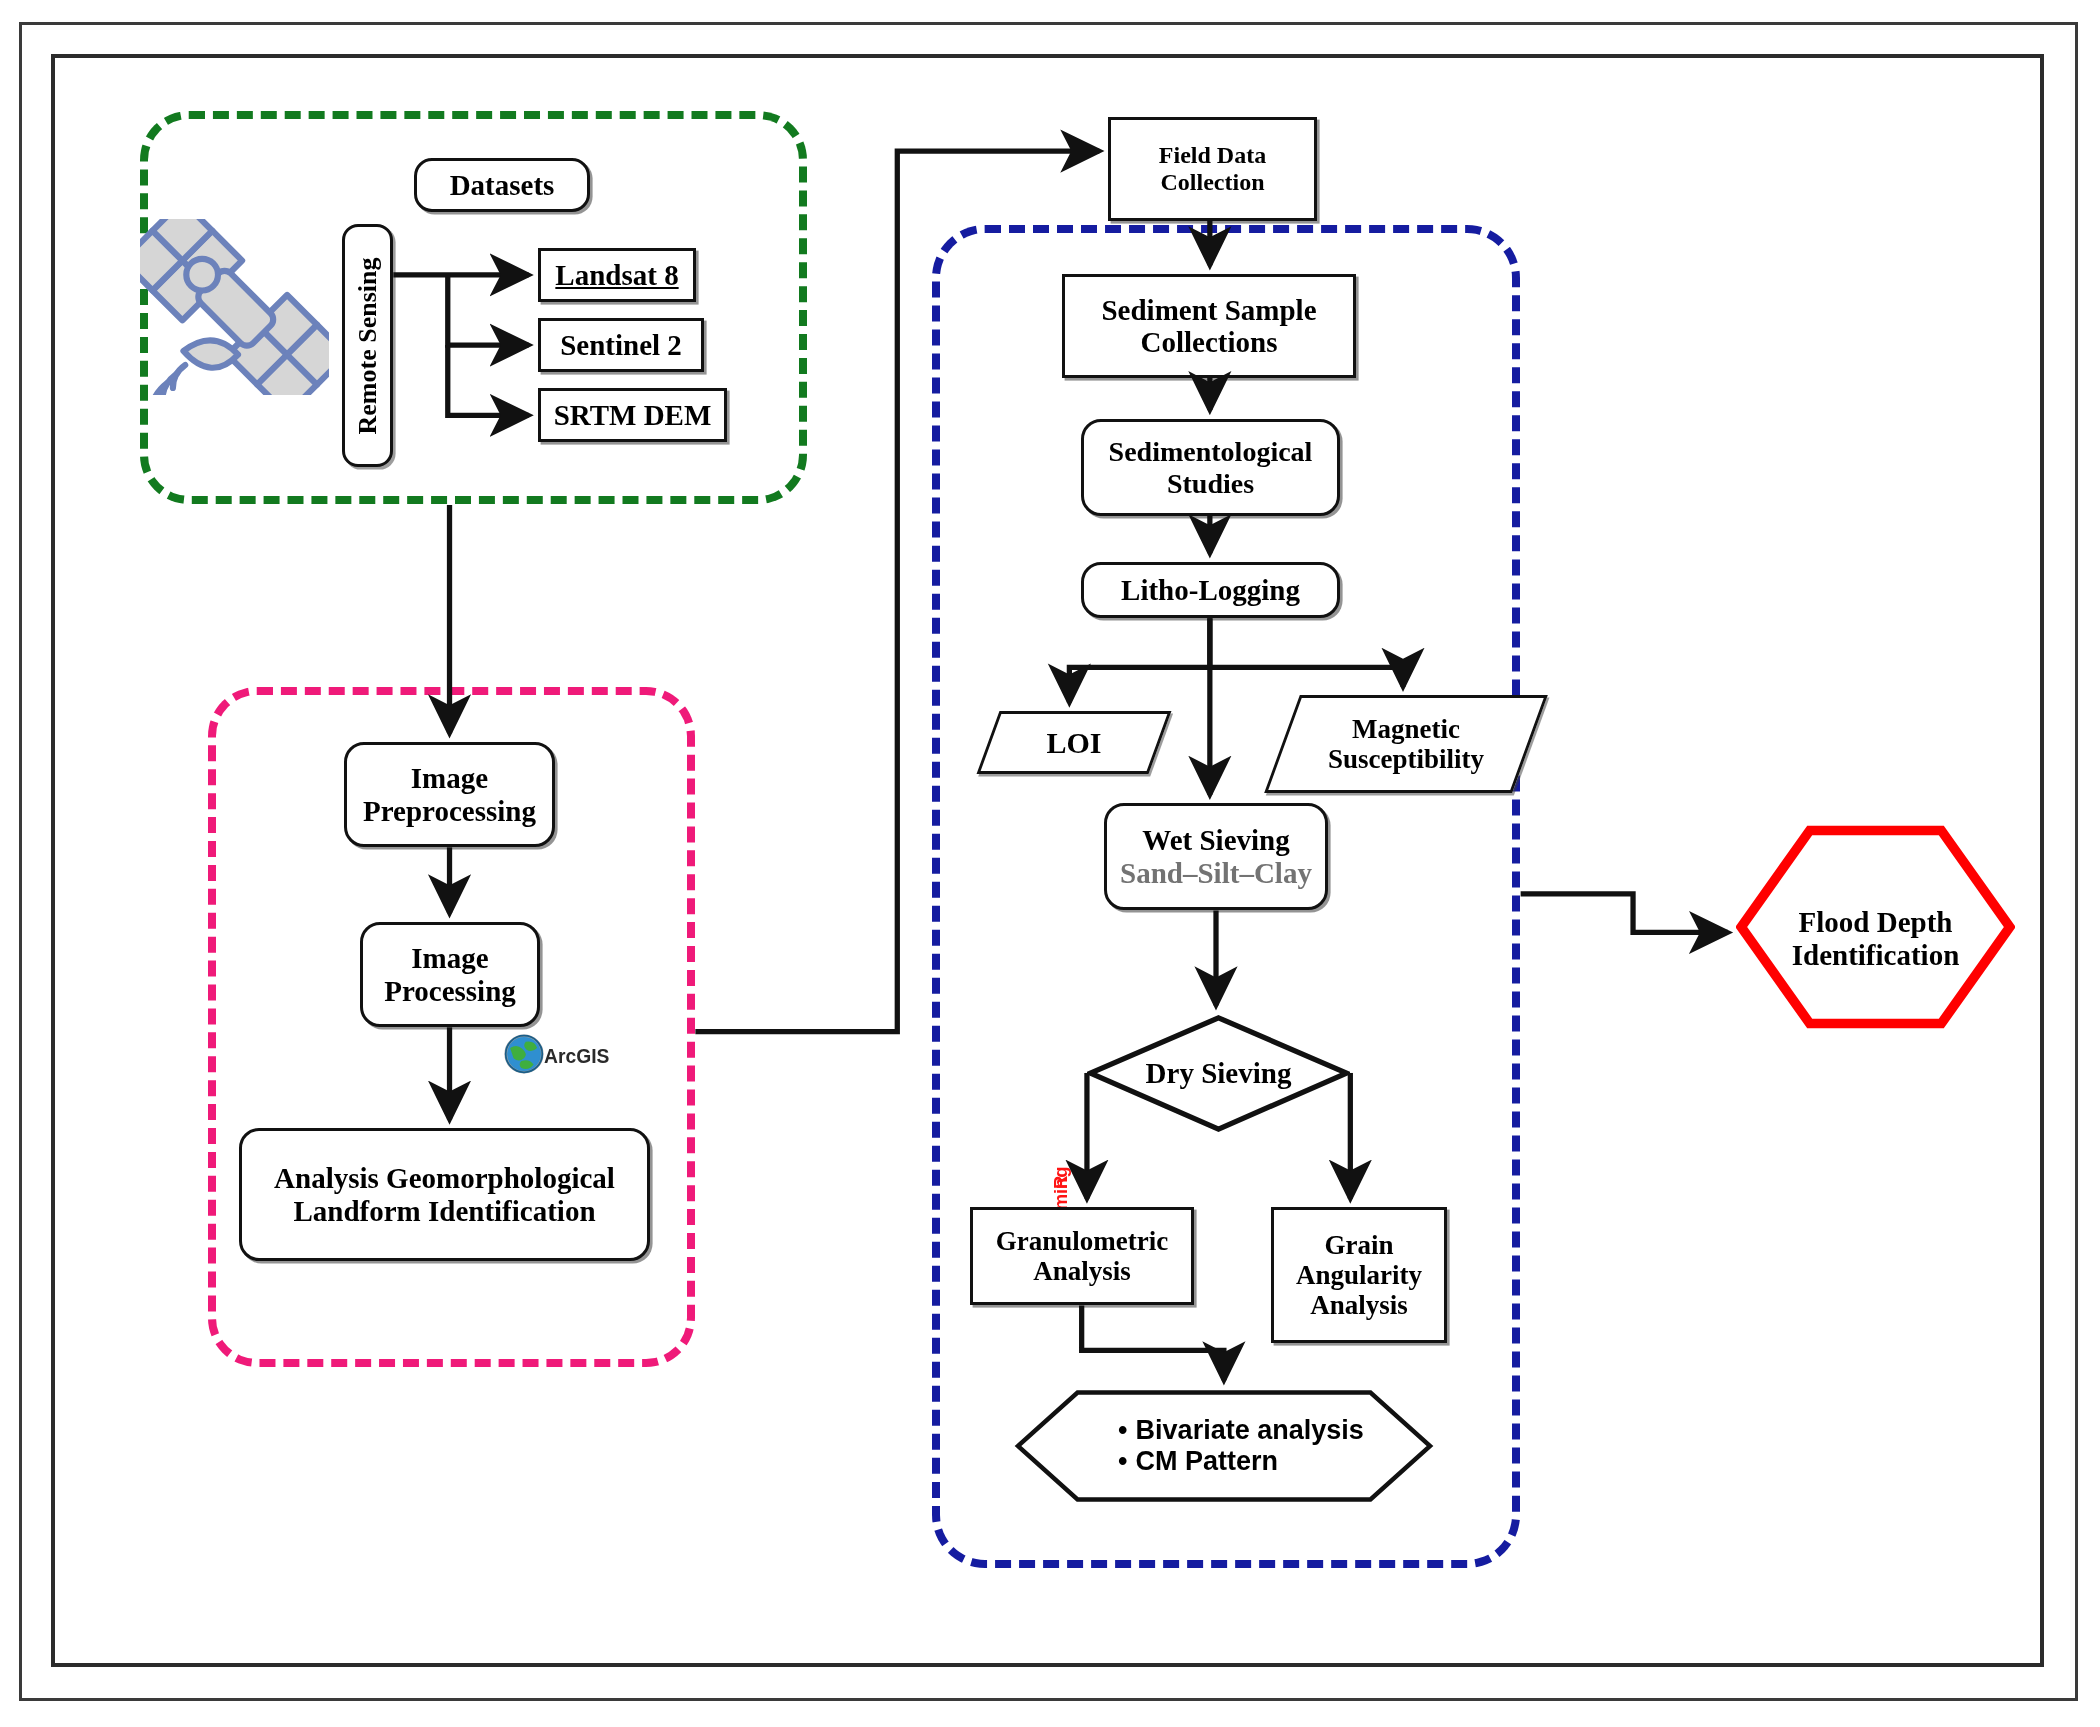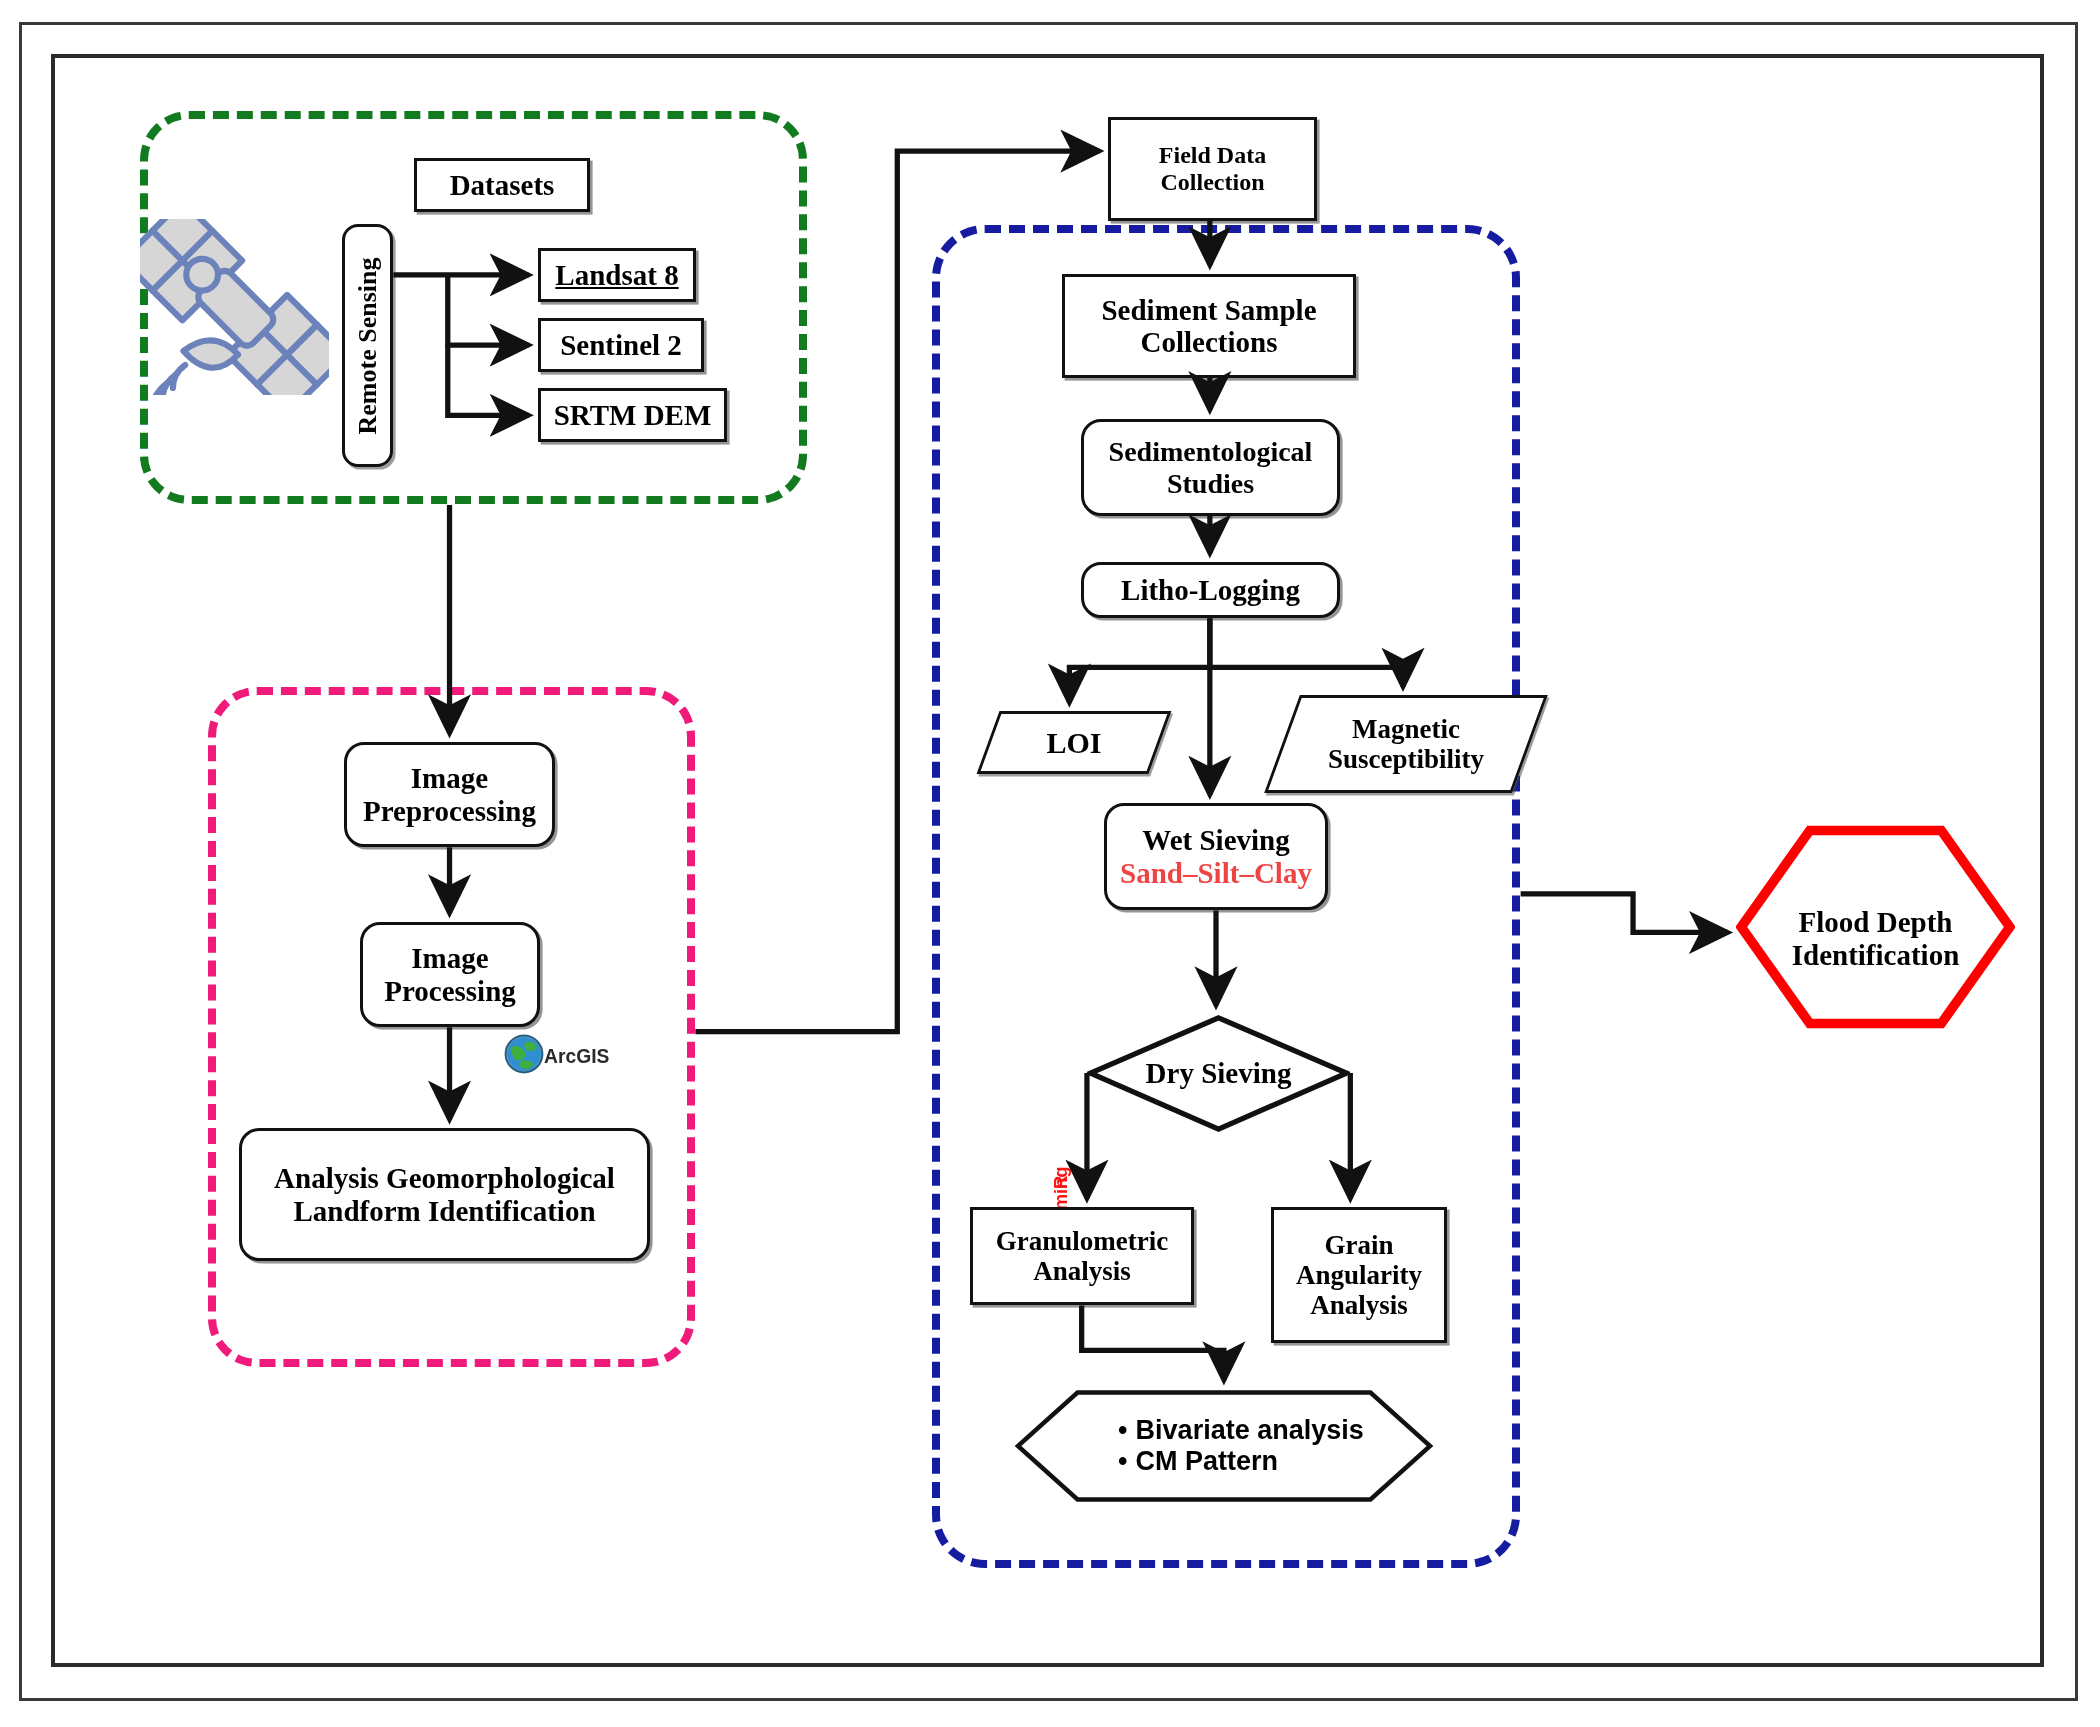--- a/index.html
+++ b/index.html
@@ -102,21 +102,21 @@
         <path d="M42 150 q34 -26 62 4 q-30 32 -62 -4 z"></path>
       </g>
       <g fill="none" stroke="#6c82bb" stroke-width="7" stroke-linecap="round">
         <path d="M44 166 q-14 10 -14 26"></path>
         <path d="M34 176 q-16 12 -16 30"></path>
         <path d="M24 186 q-18 14 -18 32"></path>
       </g>
     </svg>
   </div>
 
-  <div class="node rect shadow" style="left:414px;top:158px;width:176px;height:54px;font-size:29px;">
+  <div class="node rect shadow" style="left:414px;top:158px;width:176px;height:54px;font-size:29px;border-radius:18px;">
     <span>Datasets</span>
   </div>
 
   <div class="vtext" style="left:342px;top:224px;width:51px;height:243px;">
     <span style="font-size:26px;">Remote Sensing</span>
   </div>
 
   <div class="node rect shadow" style="left:538px;top:248px;width:158px;height:54px;font-size:29px;text-decoration:underline;">
     <span>Landsat 8</span>
   </div>
@@ -186,21 +186,21 @@
   <div class="par" style="left:1282px;top:695px;width:248px;height:98px;">
     <div class="skew"></div>
     <div class="txt" style="font-size:27px;flex-direction:column;">
       <span>Magnetic</span>
       <span>Susceptibility</span>
     </div>
   </div>
 
   <div class="node round shadow" style="left:1104px;top:803px;width:224px;height:107px;font-size:29px;flex-direction:column;">
     <span>Wet Sieving</span>
-    <span class="l2" style="color:#ef4444;">Sand–Silt–Clay</span>
+    <span class="l2" style="color:#737373;">Sand–Silt–Clay</span>
   </div>
 
   <div class="diamond" style="left:1087px;top:1014px;width:263px;height:119px;">
     <div class="dshape">
       <svg width="263" height="119" viewBox="0 0 300 135">
         <polygon points="150,4 296,67 150,131 4,67" fill="#fff" stroke="#111" stroke-width="6"></polygon>
       </svg>
     </div>
     <div class="txt" style="font-size:29px;">Dry Sieving</div>
   </div>

